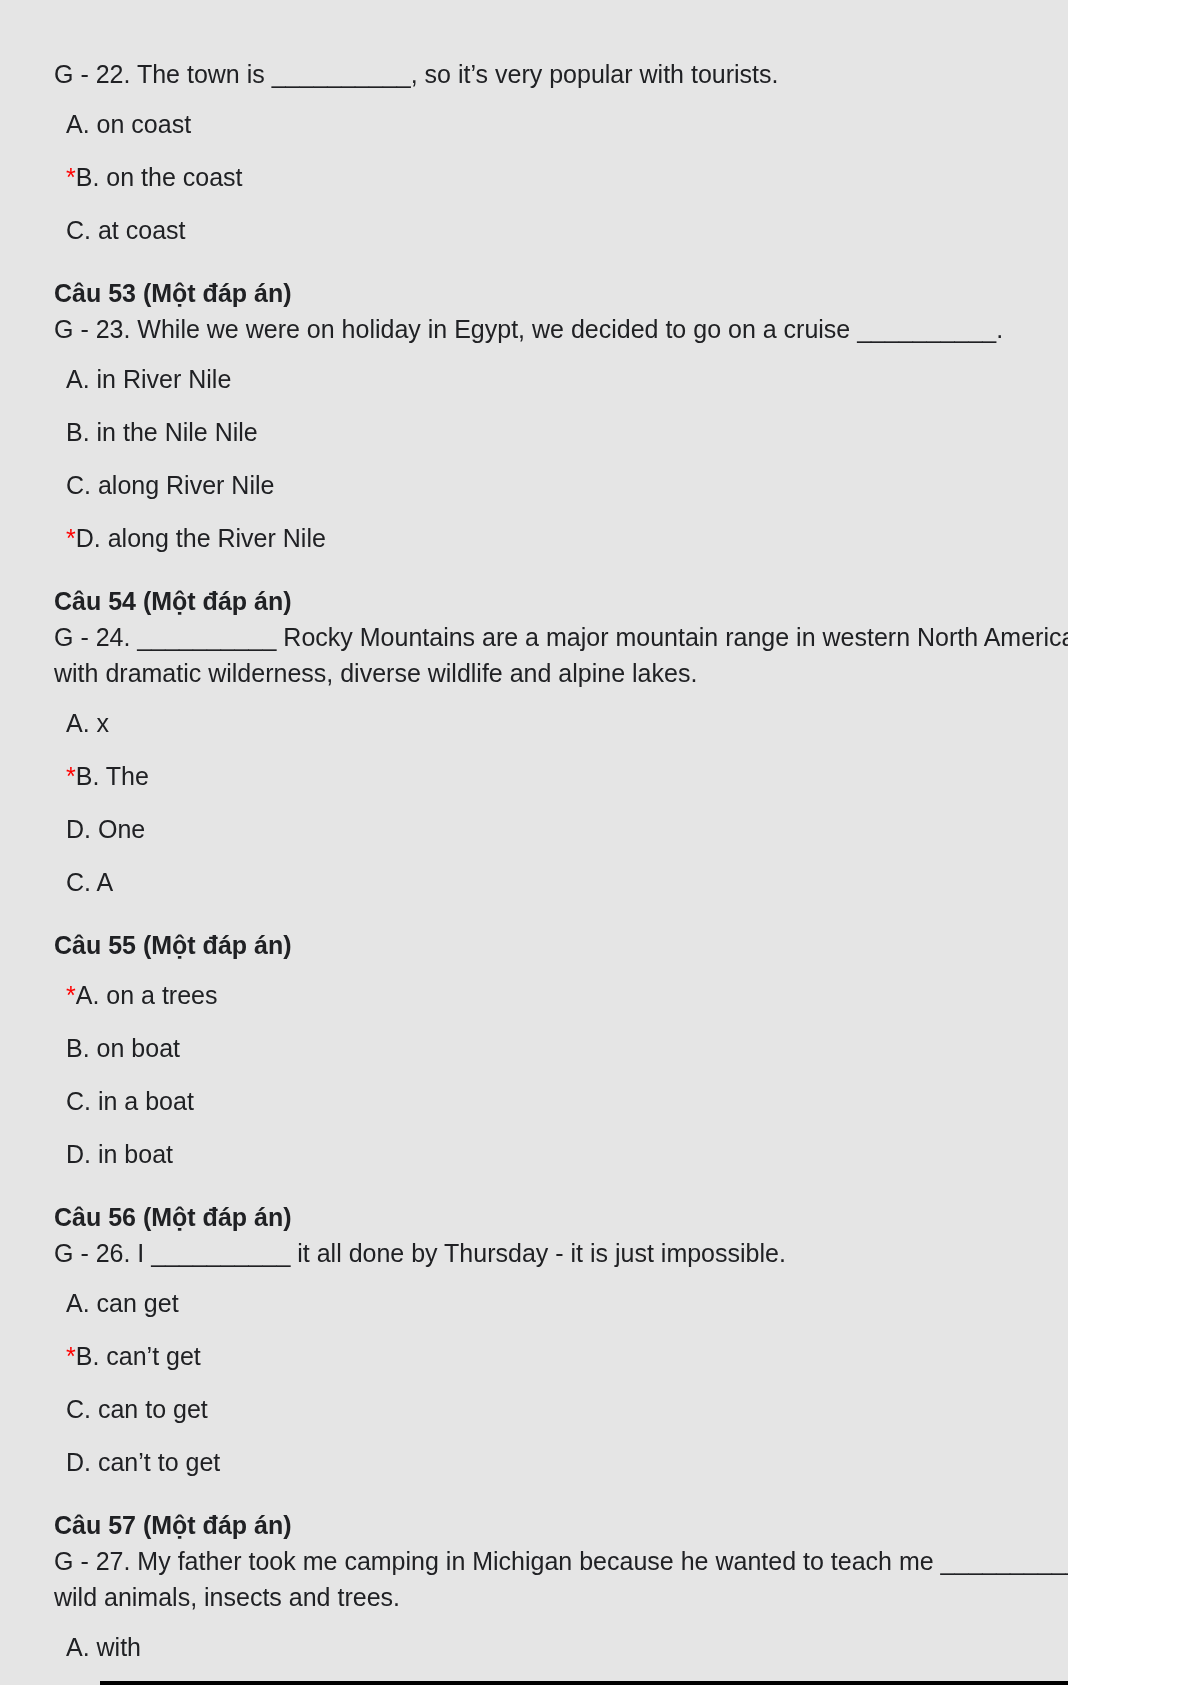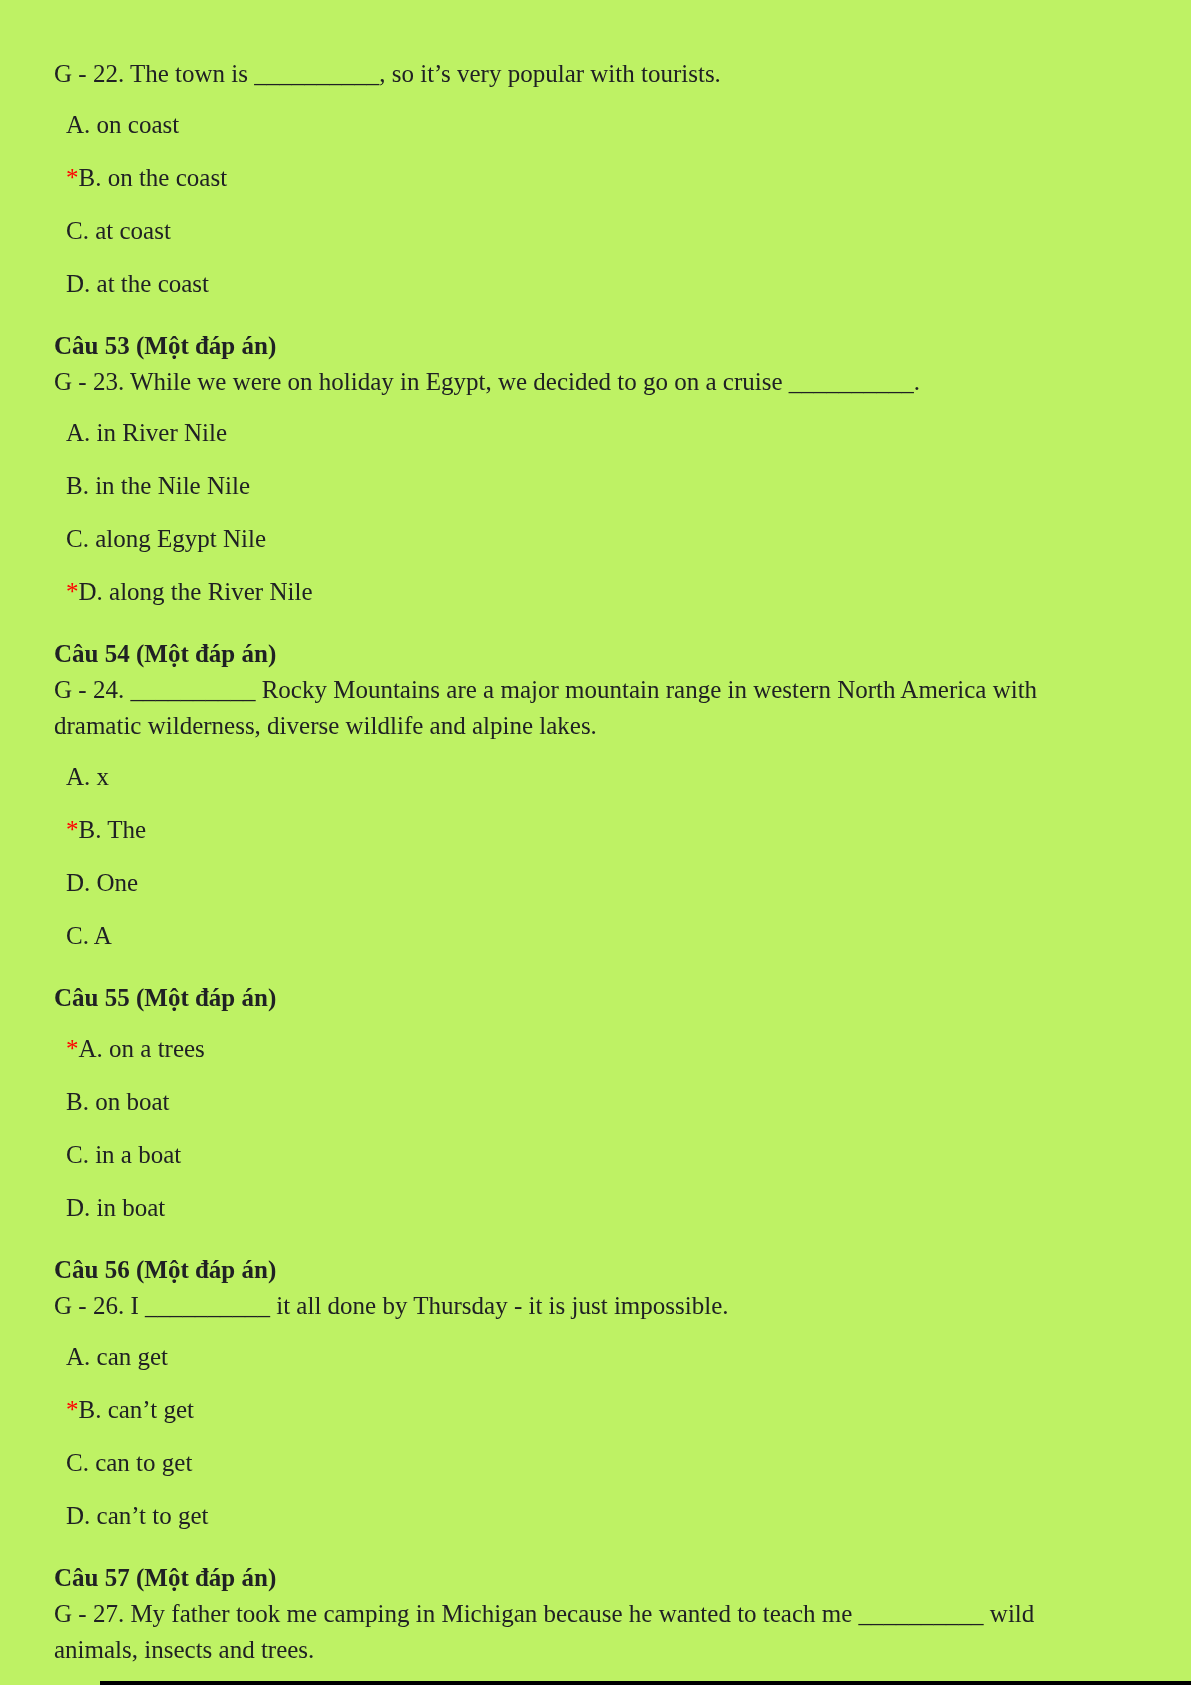--- a/index.html
+++ b/index.html
@@ -3,25 +3,25 @@
 <meta charset="utf-8">
 <style>
   :root {
     --text: #202124;
     --red: #ff0000;
     --bar: #000000;
   }
   html, body { margin: 0; padding: 0; background: #ffffff; }
   .page {
     position: relative;
-    width: 1191px;
+    width: 1068px;
     height: 1685px;
-    background: #bef264;
+    background: #e5e5e5;
     overflow: hidden;
-    font-family: Liberation Serif, serif;
+    font-family: Liberation Sans, sans-serif;
     color: var(--text);
   }
   .content {
     position: absolute;
     top: 56px;
     left: 54px;
     width: 1040px;
     font-size: 25px;
   }
   .q-header {
@@ -52,29 +52,28 @@
 <body>
 
 <div class="page">
   <div class="content">
 
     <section class="question">
       <p class="q-text">G - 22. The town is __________, so it’s very popular with tourists.</p>
       <p class="option"><span class="star"></span><span>A. on coast</span></p>
       <p class="option"><span class="star">*</span><span>B. on the coast</span></p>
       <p class="option"><span class="star"></span><span>C. at coast</span></p>
-      <p class="option"><span class="star"></span><span>D. at the coast</span></p>
     </section>
 
     <section class="question">
       <p class="q-header">Câu 53 (Một đáp án)</p>
       <p class="q-text">G - 23. While we were on holiday in Egypt, we decided to go on a cruise __________.</p>
       <p class="option"><span class="star"></span><span>A. in River Nile</span></p>
       <p class="option"><span class="star"></span><span>B. in the Nile Nile</span></p>
-      <p class="option"><span class="star"></span><span>C. along Egypt Nile</span></p>
+      <p class="option"><span class="star"></span><span>C. along River Nile</span></p>
       <p class="option"><span class="star">*</span><span>D. along the River Nile</span></p>
     </section>
 
     <section class="question">
       <p class="q-header">Câu 54 (Một đáp án)</p>
       <p class="q-text">G - 24. __________ Rocky Mountains are a major mountain range in western North America with dramatic wilderness, diverse wildlife and alpine lakes.</p>
       <p class="option"><span class="star"></span><span>A. x</span></p>
       <p class="option"><span class="star">*</span><span>B. The</span></p>
       <p class="option"><span class="star"></span><span>D. One</span></p>
       <p class="option"><span class="star"></span><span>C. A</span></p>

